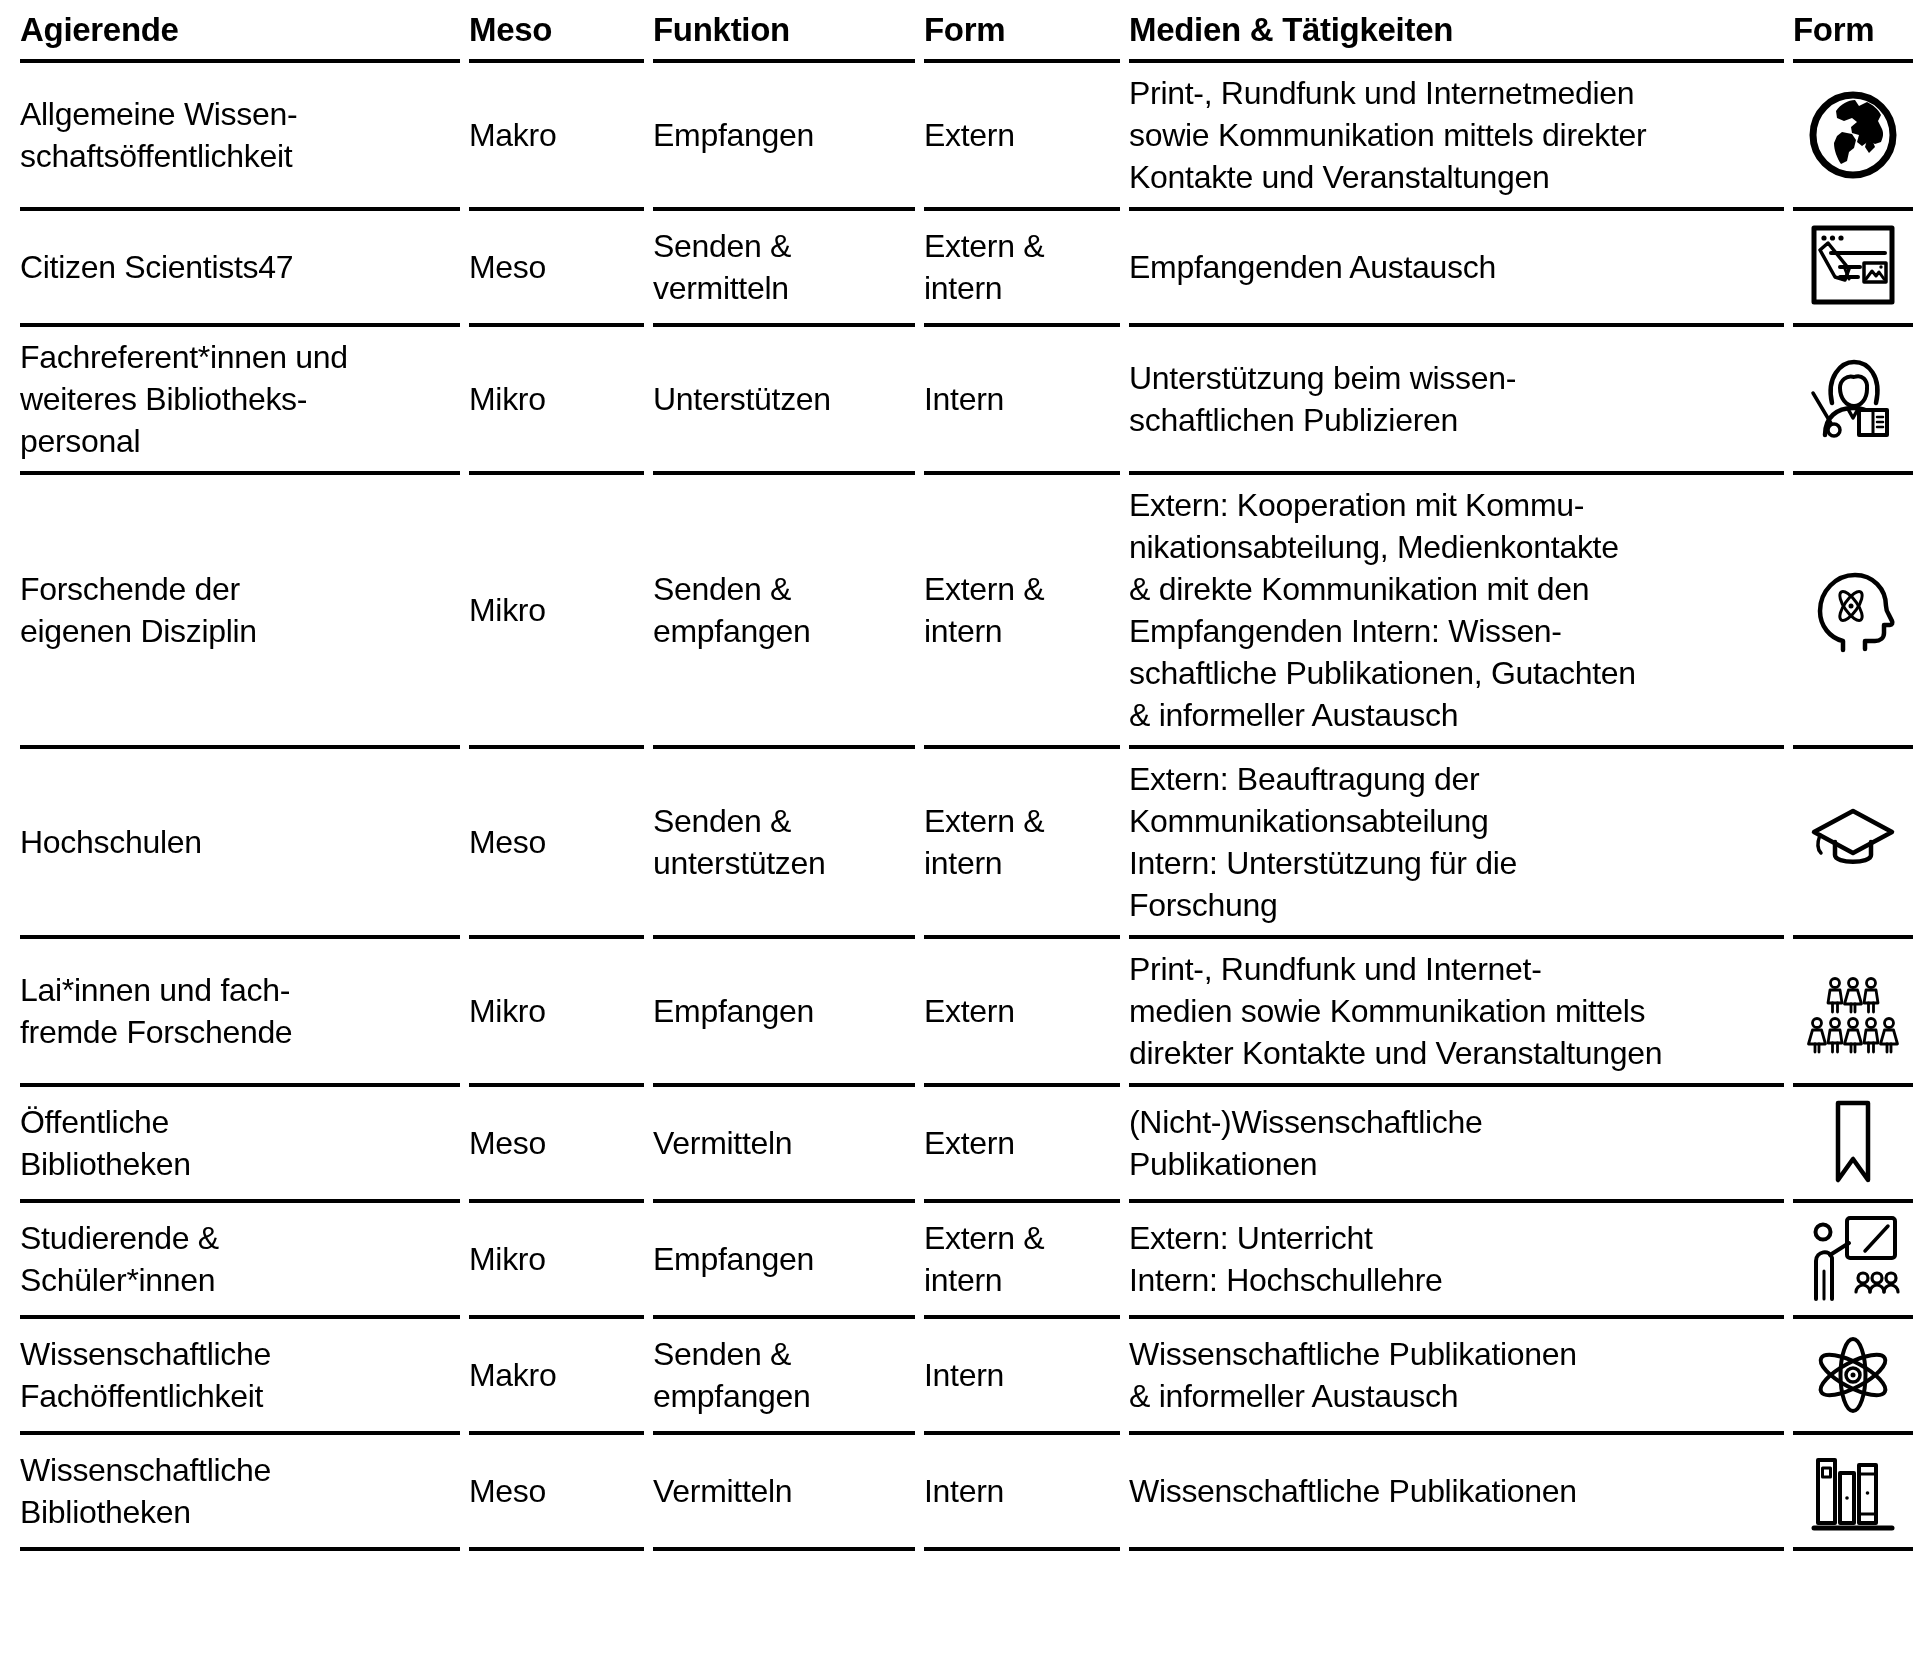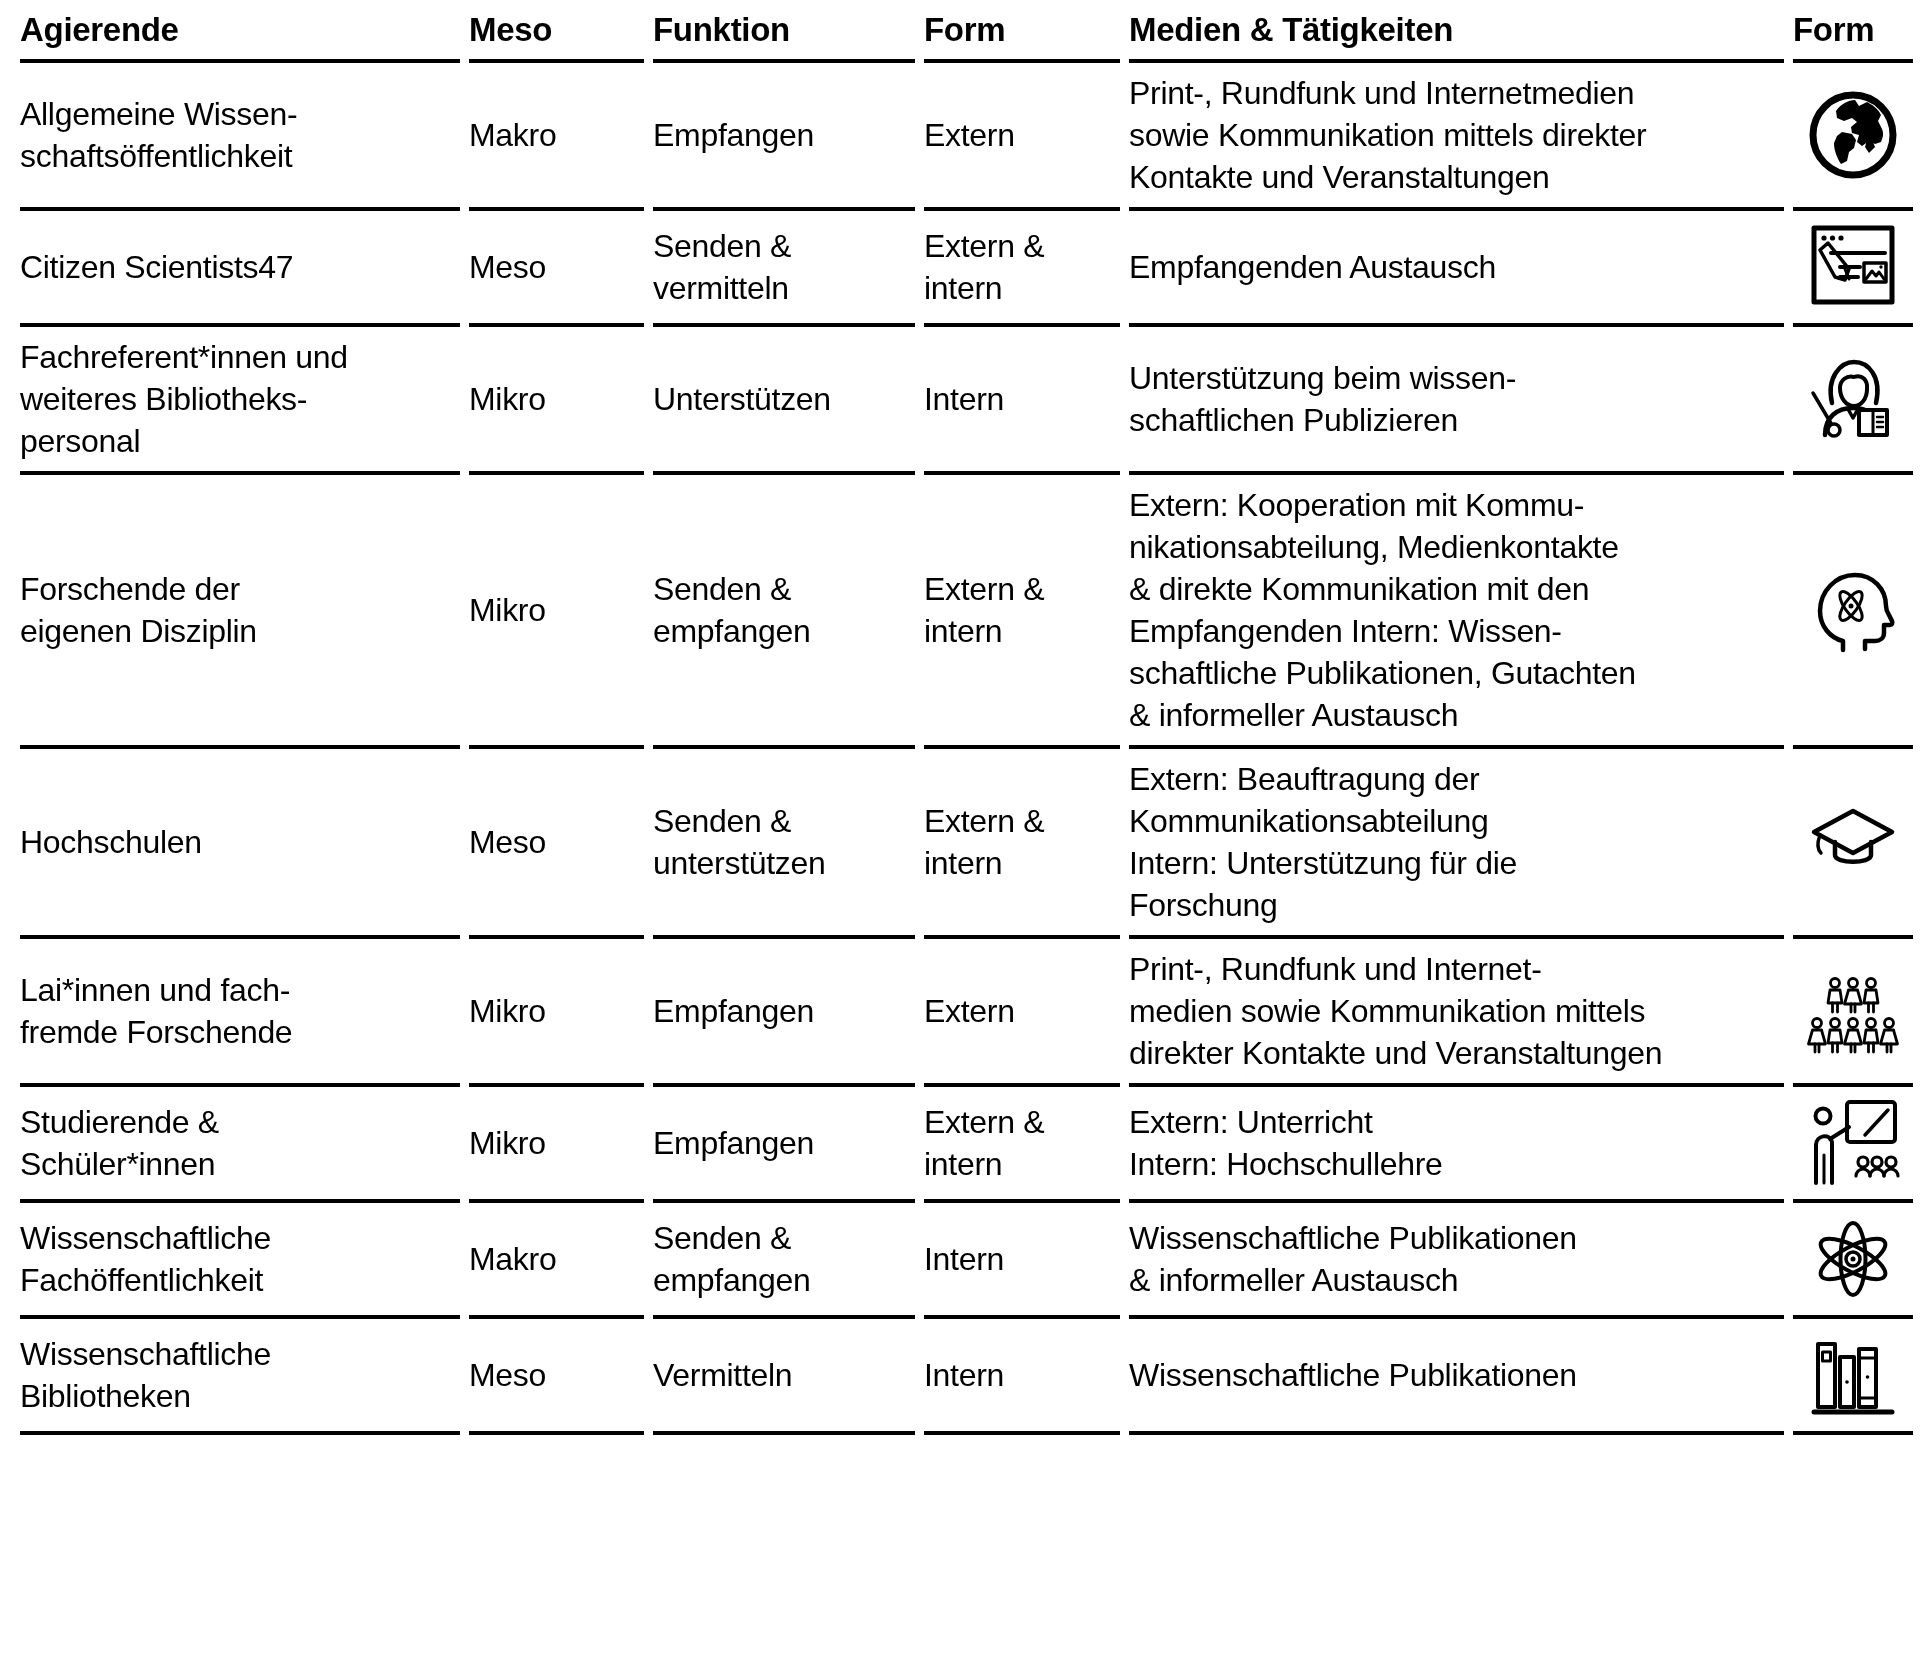--- a/index.html
+++ b/index.html
@@ -208,20 +208,32 @@
               <path d="M-2.5 8 v9 M2.5 8 v9" stroke-width="2.8"></path>
             </g>
             <g transform="translate(84,72)">
               <circle cx="0" cy="-12" r="4.5" stroke-width="2.8"></circle>
               <path d="M-4.5 -5 h9 l4 14 h-17 z" stroke-width="2.8"></path>
               <path d="M-2 9 v8 M2 9 v8" stroke-width="2.8"></path>
             </g>
           </svg></td>
       </tr>
       <tr>
+        <td>Öffentliche
+Bibliotheken</td>
+        <td>Meso</td>
+        <td>Vermitteln</td>
+        <td>Extern</td>
+        <td>(Nicht-)Wissenschaftliche
+Publikationen</td>
+        <td class="icon-cell"><svg viewBox="0 0 96 96" class="icon">
+            <path d="M33 8 H63 V85 L48 64 L33 85 Z" stroke-width="4.5"></path>
+          </svg></td>
+      </tr>
+      <tr>
         <td>Studierende &amp;
 Schüler*innen</td>
         <td>Mikro</td>
         <td>Empfangen</td>
         <td>Extern &amp;
 intern</td>
         <td>Extern: Unterricht
 Intern: Hochschullehre</td>
         <td class="icon-cell"><svg viewBox="0 0 96 96" class="icon">
             <rect x="42" y="7" width="48" height="40" rx="3" stroke-width="4"></rect>

